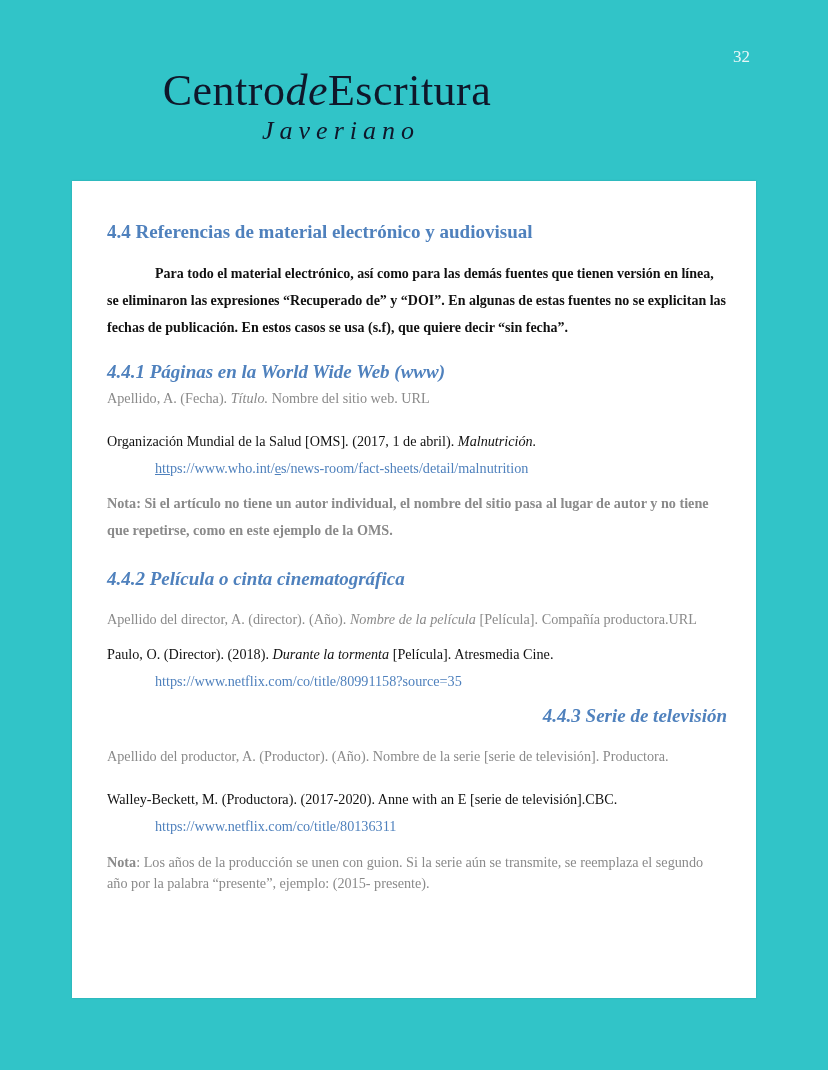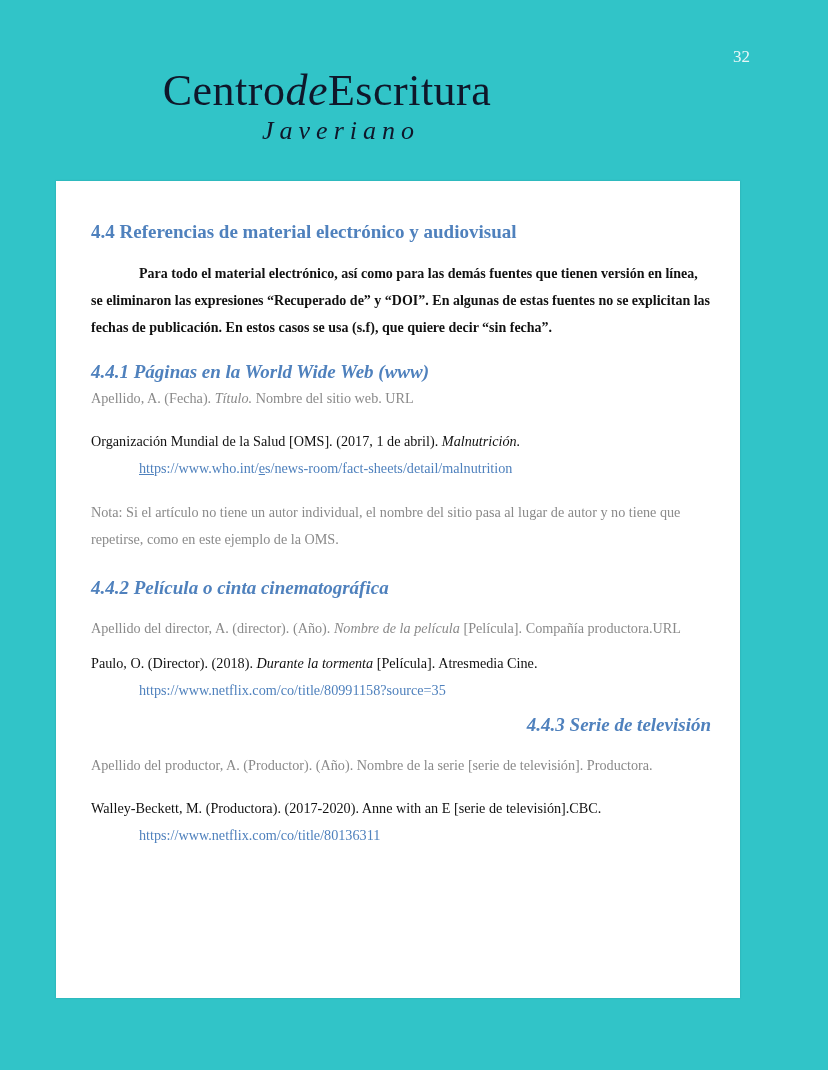--- a/index.html
+++ b/index.html
@@ -21,21 +21,21 @@
     .logo-line1 {
       font-size: 44px; line-height: 50px; letter-spacing: 0.5px;
       padding-right: 10px;
     }
     .logo-line1 .de { font-style: italic; }
     .logo-line2 {
       font-style: italic; font-size: 26px; letter-spacing: 6px;
       line-height: 30px; margin-left: 18px;
     }
     .card {
-      position: absolute; left: 56px; top: 181px;
+      position: absolute; left: 72px; top: 181px;
       width: 684px; height: 817px;
       background: #ffffff;
       box-shadow: 0 0 2px rgba(0,0,0,0.15);
     }
     .content {
       position: absolute; left: 35px; top: 38px; width: 620px;
     }
     .h1 {
       color: #4f81bd; font-weight: bold; font-size: 19px;
       margin: 0 0 15px 0; line-height: 26px;
@@ -78,29 +78,30 @@
 
     <h1 class="h1">4.4 Referencias de material electrónico y audiovisual</h1>
     <p class="para">Para todo el material electrónico, así como para las demás fuentes que tienen versión en línea, se eliminaron las expresiones “Recuperado de” y “DOI”. En algunas de estas fuentes no se explicitan las fechas de publicación. En estos casos se usa (s.f), que quiere decir “sin fecha”.</p>
 
     <h2 class="h2" style="margin-top:18px;">4.4.1  Páginas en la World Wide Web (www)</h2>
 
     <p class="ref gray" style=""><span>Apellido, A. (Fecha). </span><i>Título.</i><span> Nombre del sitio web. URL</span></p>
 
     <p class="ref black" style="margin-top:16px;"><span>Organización Mundial de la Salud [OMS]. (2017, 1 de abril). </span><i>Malnutrición.</i><br><span class="link"><span class="u">htt</span><span>ps://www.who.int/</span><span class="u">e</span><span>s/news-room/fact-sheets/detail/malnutrition</span></span></p>
 
-    <p class="note" style="margin-top:17px;">Nota: Si el artículo no tiene un autor individual, el nombre del sitio pasa al lugar de autor y no tiene que repetirse, como en este ejemplo de la OMS.</p>
+    <p class="note" style="margin-top:8px;font-weight:bold;">Nota: Si el artículo no tiene un autor individual, el nombre del sitio pasa al lugar de autor y no tiene que repetirse, como en este ejemplo de la OMS.</p>
 
     <h2 class="h2" style="margin-top:22px;">4.4.2 Película o cinta cinematográfica</h2>
 
     <p class="ref gray" style="margin-top:14px;"><span>Apellido del director, A. (director). (Año). </span><i>Nombre de la película</i><span> [Película]. Compañía productora.URL</span></p>
 
     <p class="ref black" style="margin-top:8px;font-family:Liberation Serif, serif;"><span>Paulo, O. (Director). (2018). </span><i>Durante la tormenta</i><span> [Película]. Atresmedia Cine.</span><br><span class="link">https://www.netflix.com/co/title/80991158?source=35</span></p>
 
     <h2 class="h2" style="margin-top:8px;text-align:right;">4.4.3 Serie de televisión</h2>
 
     <p class="ref gray" style="margin-top:14px;">Apellido del productor, A. (Productor). (Año). Nombre de la serie [serie de televisión]. Productora.</p>
 
     <p class="ref black" style="margin-top:16px;"><span>Walley-Beckett, M. (Productora). (2017-2020). Anne with an E [serie de televisión].CBC.</span><br><span class="link">https://www.netflix.com/co/title/80136311</span></p>
 
+    <p class="note tight" style="margin-top:12px;"><b>Nota</b><span>: Los años de la producción se unen con guion. Si la serie aún se transmite, se reemplaza el segundo año por la palabra “presente”, ejemplo: (2015- presente).</span></p>
 
   </div>
 </div>
 
 </body></html>

